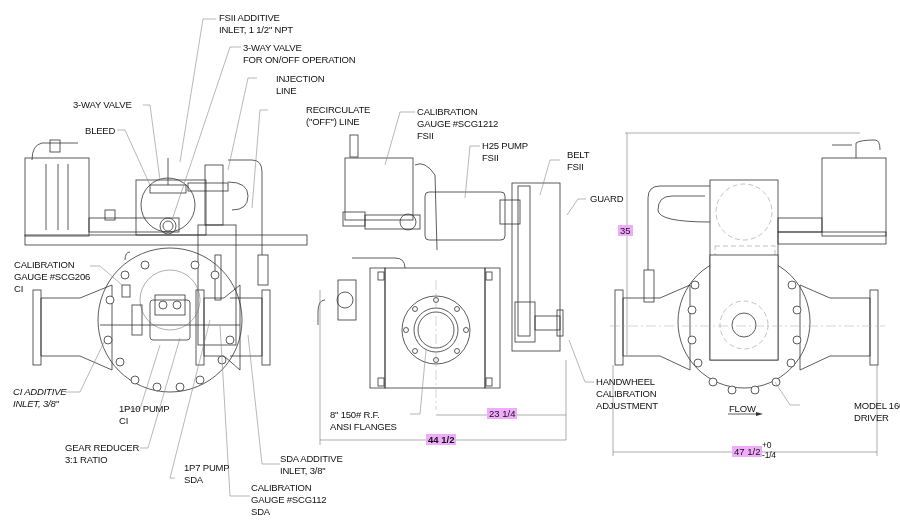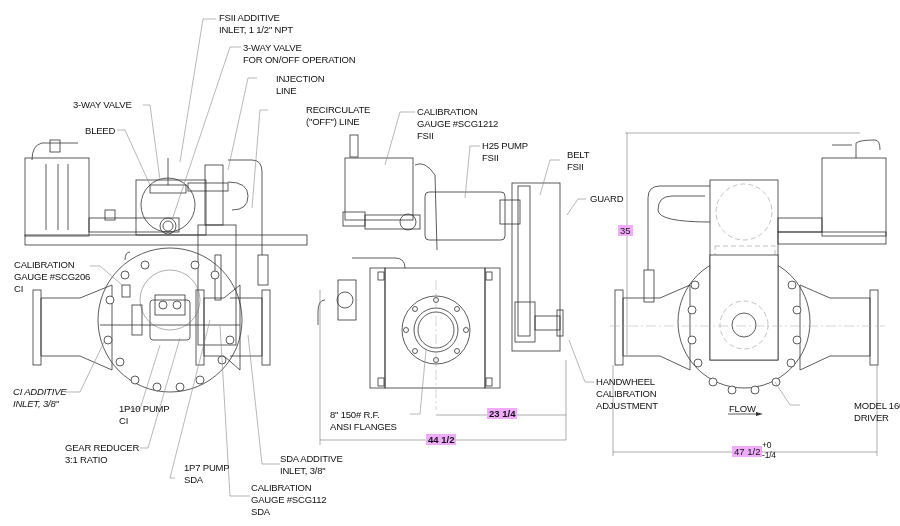--- a/index.html
+++ b/index.html
@@ -279,21 +279,21 @@
 </div>
 <div class="lbl" style="left:596px;top:376px;">
   <span>HANDWHEEL</span>
   <span>CALIBRATION</span>
   <span>ADJUSTMENT</span>
 </div>
 <div class="lbl" style="left:330px;top:409px;">
   <span>8" 150# R.F.</span>
   <span>ANSI FLANGES</span>
 </div>
-<div class="dim" style="left:487px;top:408px;font-weight:bold;">23 1/4</div>
+<div class="dim" style="left:487px;top:408px;">23 1/4</div>
 <div class="dim" style="left:426px;top:434px;font-weight:bold;">44 1/2</div>
 
 <div class="dim" style="left:618px;top:225px;">35</div>
 <div class="lbl" style="left:729px;top:403px;">FLOW</div>
 <div class="lbl" style="left:814px;top:400px;margin-left:40px;">
   <span>MODEL 1600</span>
   <span>DRIVER</span>
 </div>
 <div class="dim" style="left:732px;top:446px;">47 1/2</div>
 <div class="lbl" style="left:762px;top:440px;font-size:8.5px;line-height:10px;">

